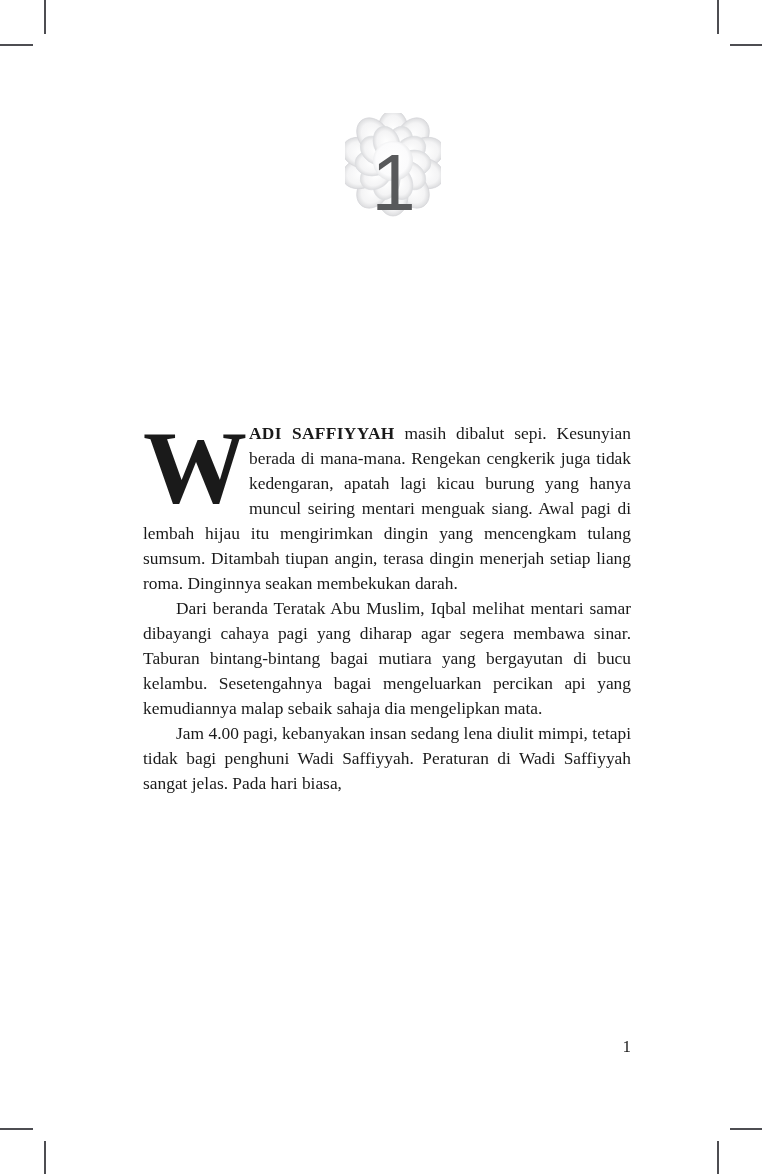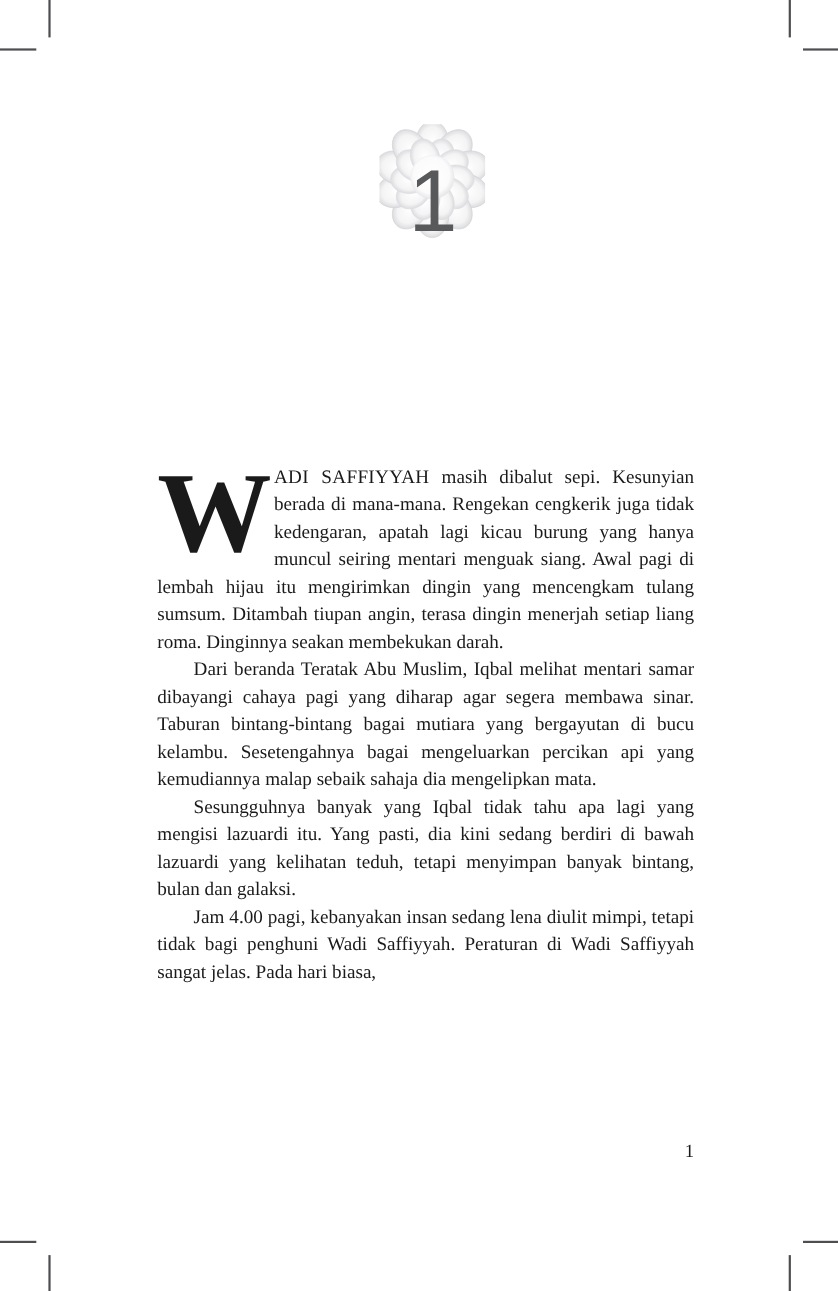--- a/index.html
+++ b/index.html
@@ -91,21 +91,21 @@
     float: left;
     font-family: "Liberation Serif", "DejaVu Serif", serif;
     font-size: 104px;
     line-height: 0.85;
     font-weight: 700;
     margin: 2px 2px 0 0;
     padding: 0;
     color: #1a1a1a;
   }
   .leadin {
-    font-weight: 400;
+    font-weight: 700;
     letter-spacing: 0.3px;
   }
 
   
   .folio {
     position: absolute;
     left: 0;
     top: 1037px;
     width: 631px;
     text-align: right;
@@ -170,19 +170,18 @@
       </g>
     </svg>
     <div class="chapter-number">1</div>
   </div>
 
   <div class="textblock">
     <p class="first">
       <span class="dropcap">W</span><span class="leadin">ADI SAFFIYYAH</span><span> masih dibalut sepi. Kesunyian berada di mana-mana. Rengekan cengkerik juga tidak kedengaran, apatah lagi kicau burung yang hanya muncul seiring mentari menguak siang. Awal pagi di lembah hijau itu mengirimkan dingin yang mencengkam tulang sumsum. Ditambah tiupan angin, terasa dingin menerjah setiap liang roma. Dinginnya seakan membekukan darah.</span>
     </p>
     <p class="indent">Dari beranda Teratak Abu Muslim, Iqbal melihat mentari samar dibayangi cahaya pagi yang diharap agar segera membawa sinar. Taburan bintang-bintang bagai mutiara yang bergayutan di bucu kelambu. Sesetengahnya bagai mengeluarkan percikan api yang kemudiannya malap sebaik sahaja dia mengelipkan mata.</p>
-    <p class="indent">Sesungguhnya banyak yang Iqbal tidak tahu apa lagi yang mengisi lazuardi itu. Yang pasti, dia kini sedang berdiri di bawah lazuardi yang kelihatan teduh, tetapi menyimpan banyak bintang, bulan dan galaksi.</p>
     <p class="indent">Jam 4.00 pagi, kebanyakan insan sedang lena diulit mimpi, tetapi tidak bagi penghuni Wadi Saffiyyah. Peraturan di Wadi Saffiyyah sangat jelas. Pada hari biasa,</p>
   </div>
 
   <div class="folio">1</div>
 
 </div>
 
 </body></html>

